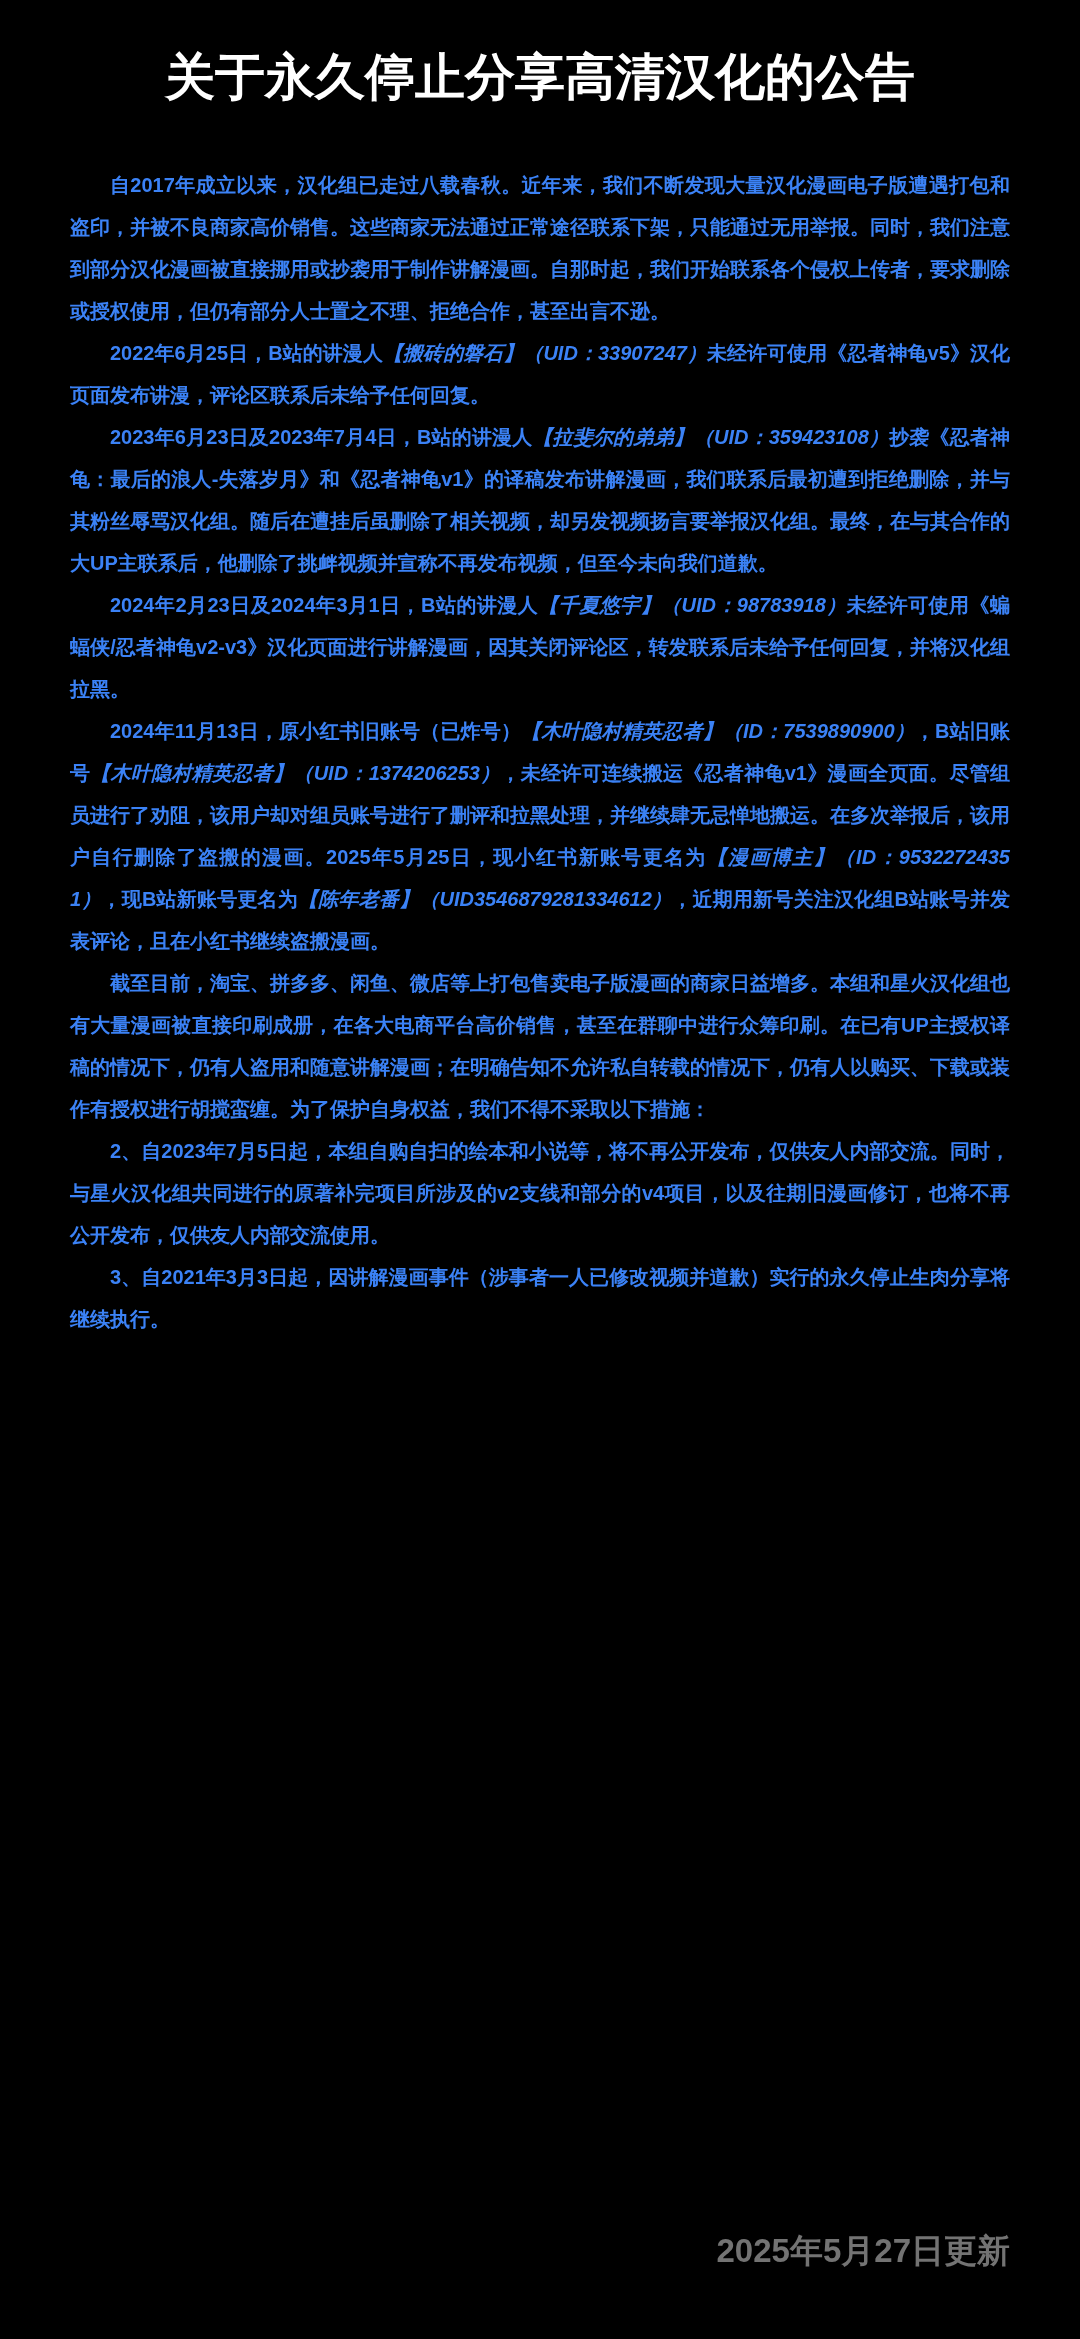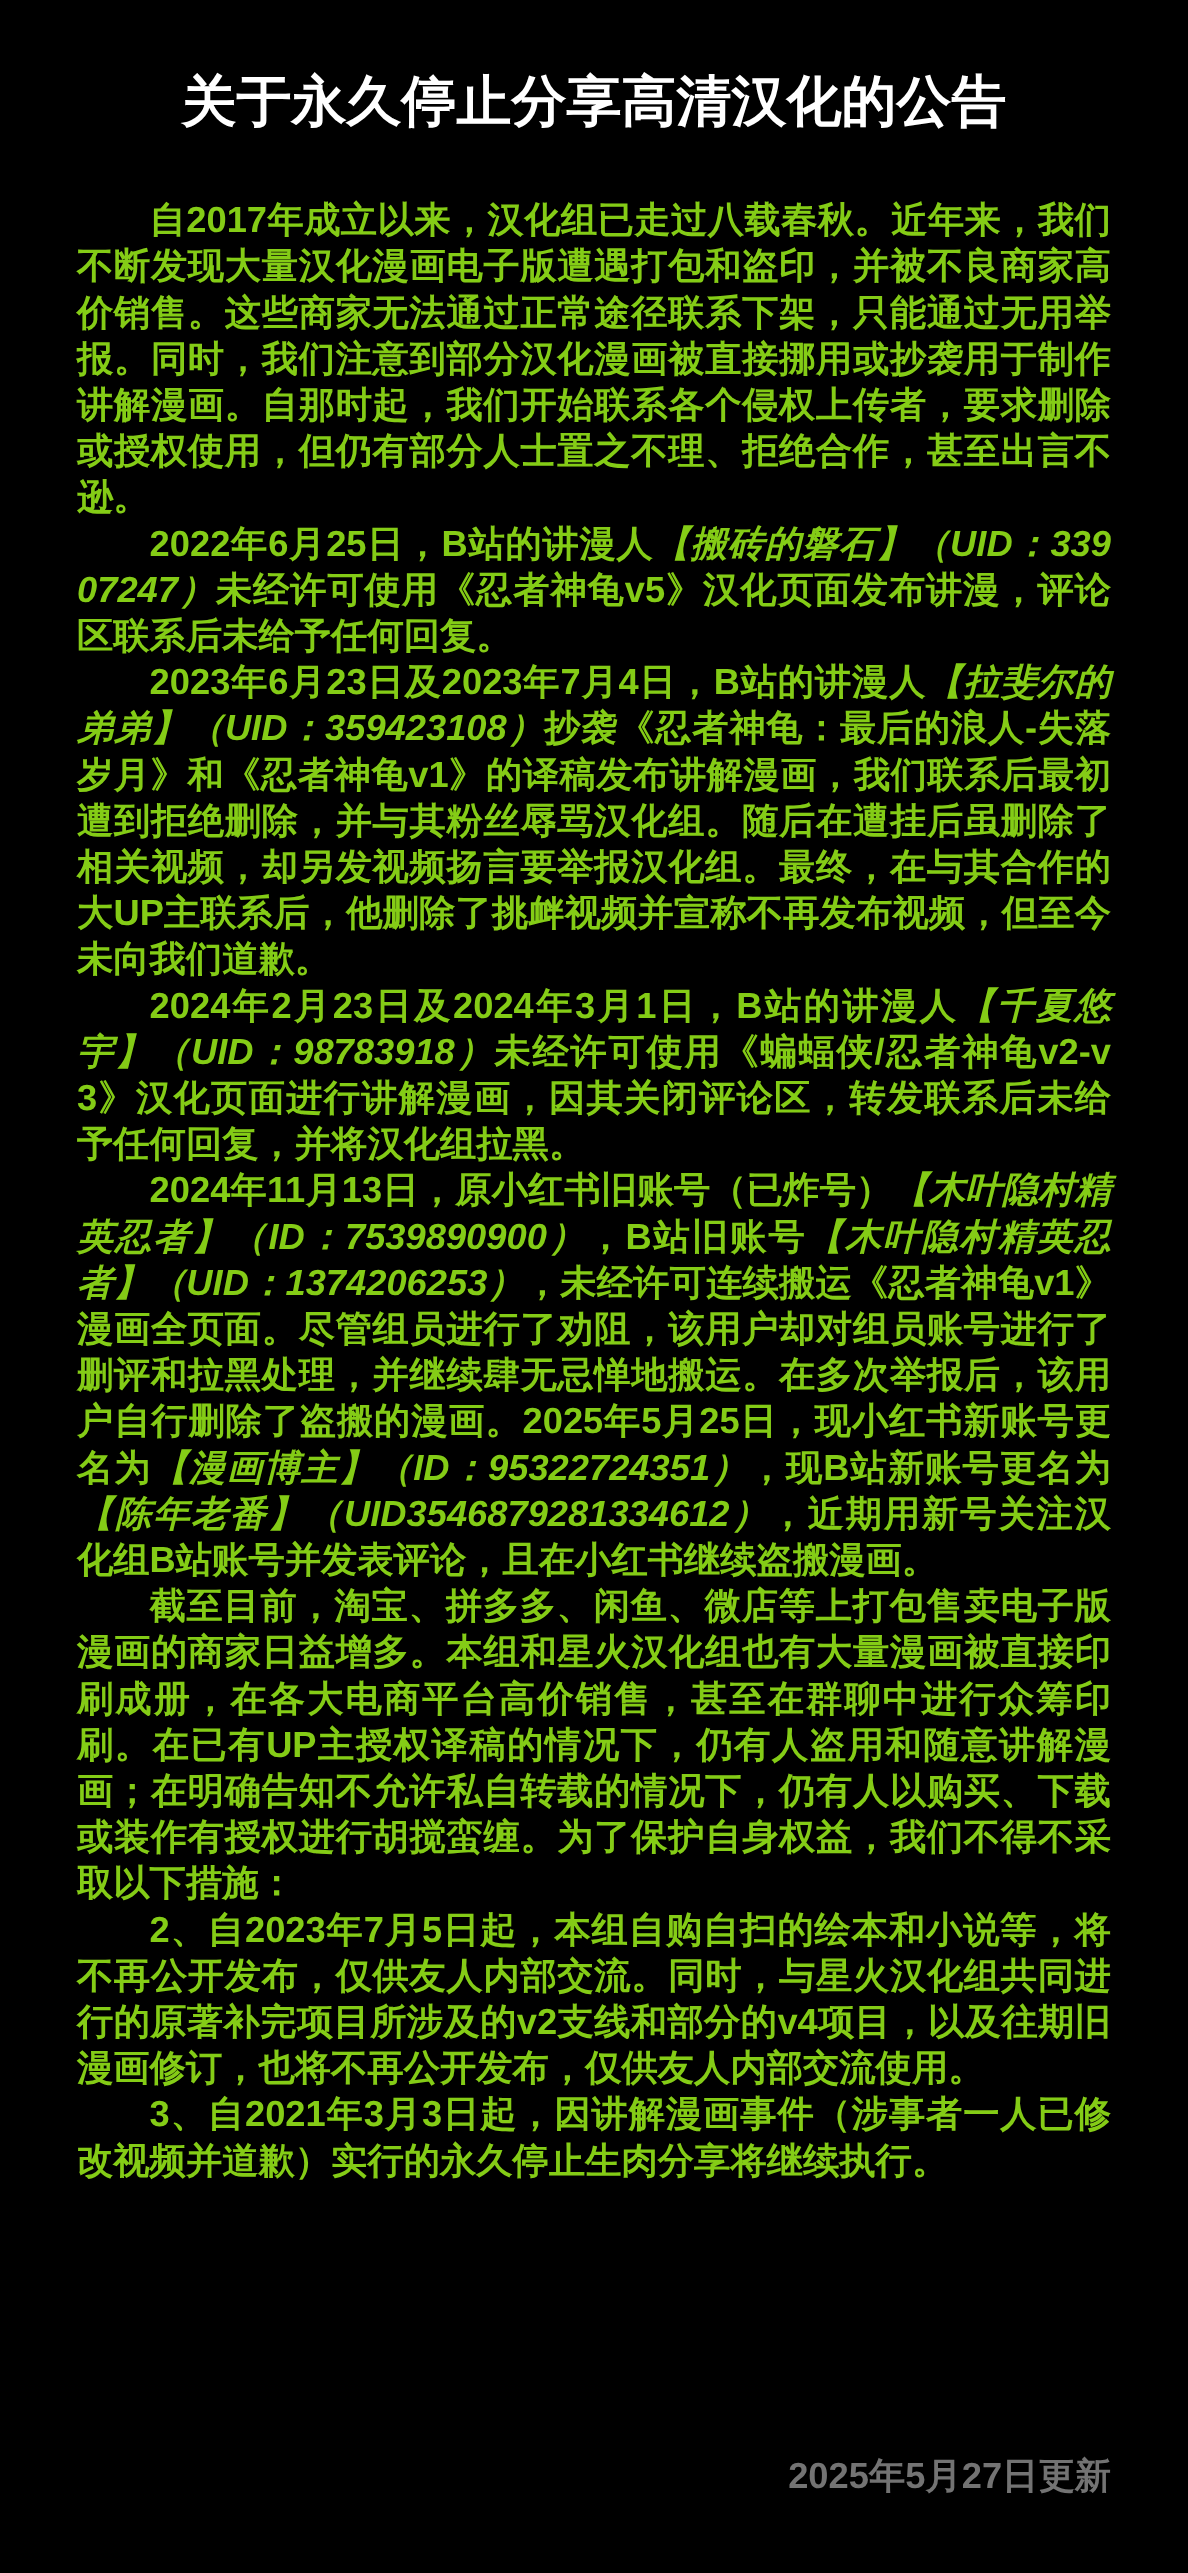--- a/index.html
+++ b/index.html
@@ -10,31 +10,31 @@
   .page {
     position: relative;
     width: 1080px;
     height: 2339px;
     background: #000000;
     overflow: hidden;
     font-family: "Liberation Sans", "DejaVu Sans", sans-serif;
   }
   .title {
     margin: 0;
-    padding-top: 57px;
+    padding-top: 42px;
     text-align: center;
     font-size: 50px;
     line-height: 70px;
     font-weight: bold;
     color: #ffffff;
   }
   .body-text {
     margin: 52px 70px 0 70px;
-    color: #84cc16;
-    font-size: 33px;
+    color: #3b82f6;
+    font-size: 20px;
     line-height: 42px;
     font-weight: bold;
     text-align: justify;
   }
   .para {
     margin: 0;
     text-indent: 2em;
     word-break: break-all;
   }
   .run { font-style: normal; }

